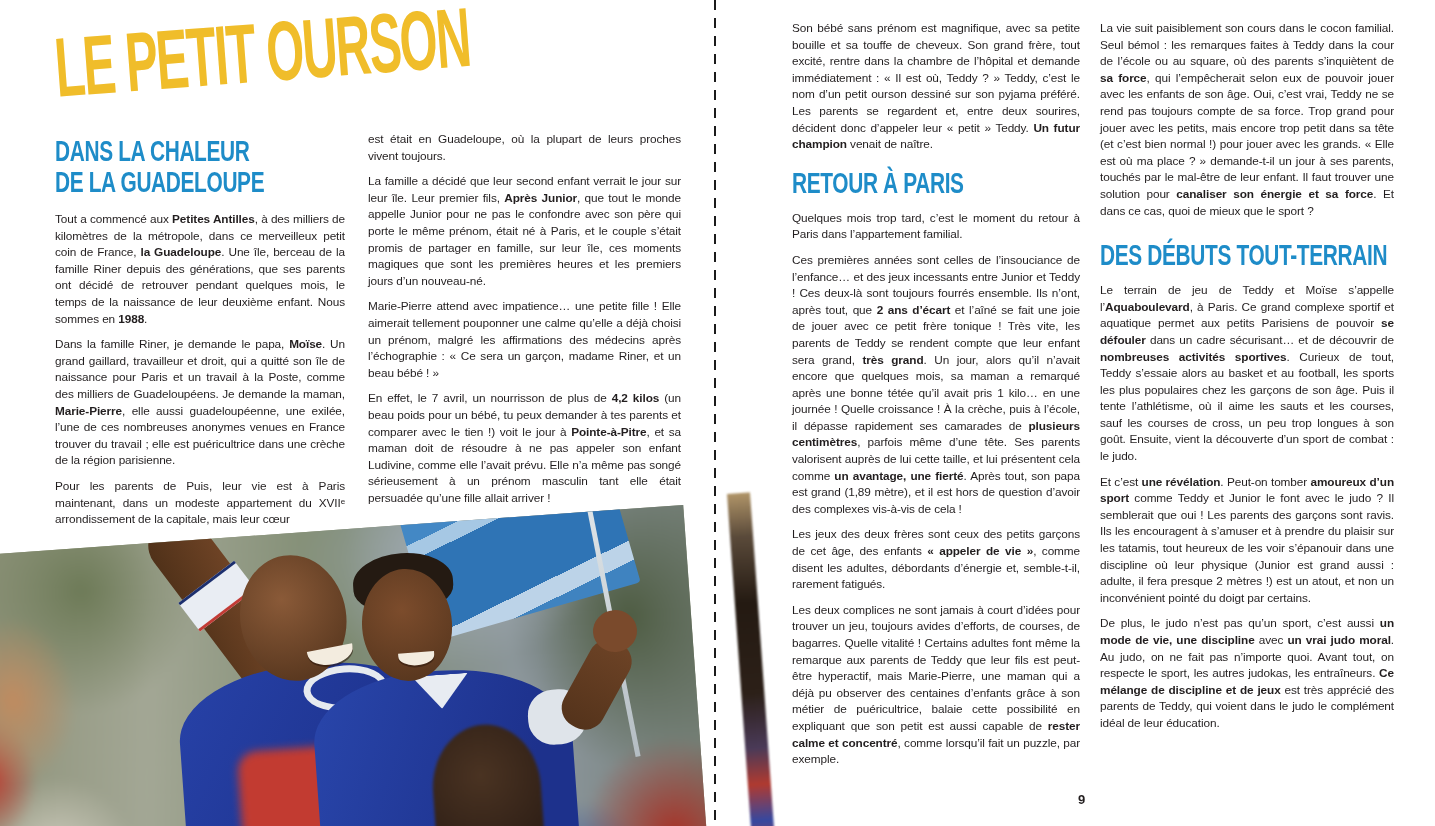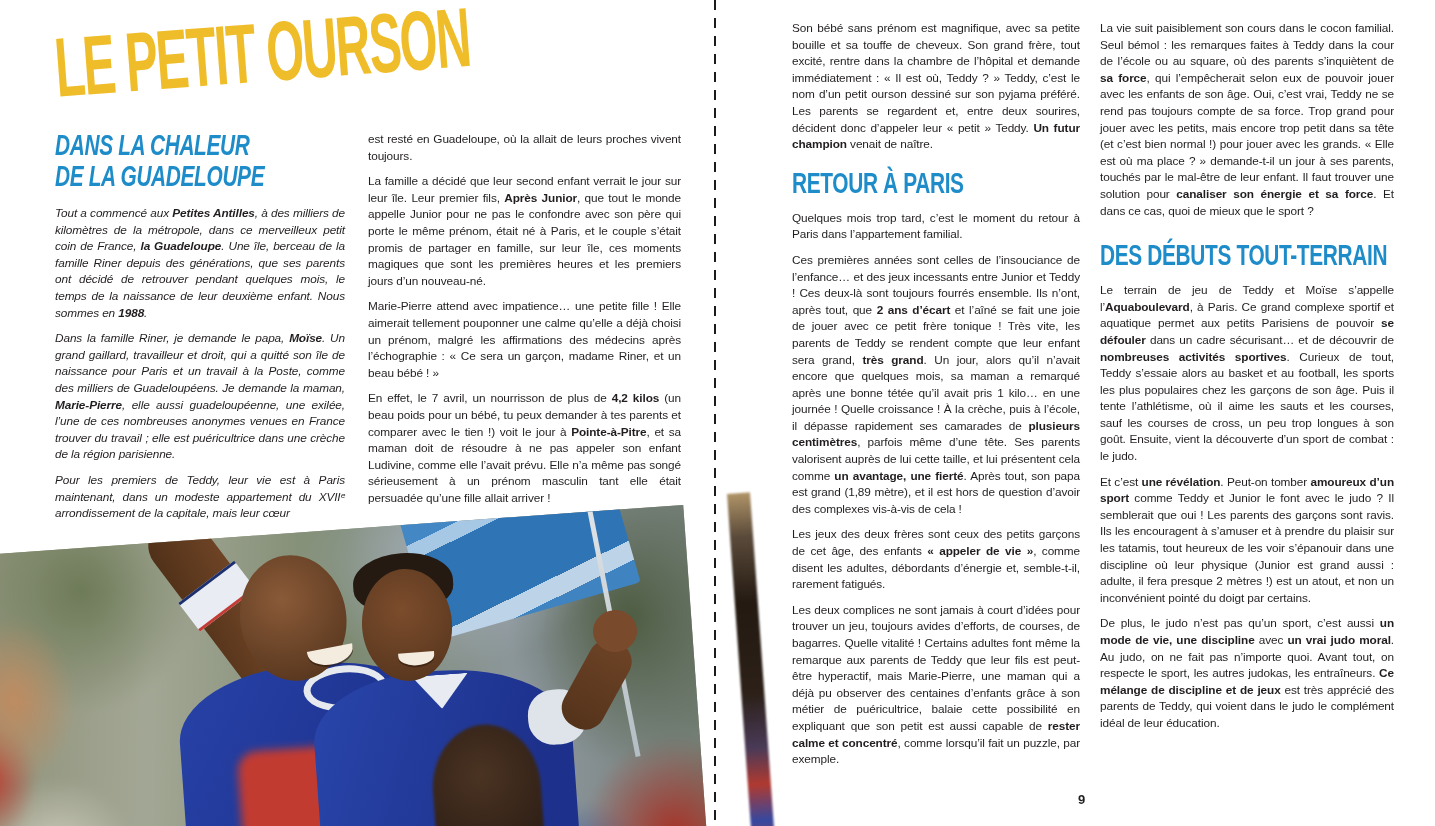--- a/index.html
+++ b/index.html
@@ -4,21 +4,21 @@
 <style>
   html,body{margin:0;padding:0;}
   body{
     width:1435px;height:826px;position:relative;overflow:hidden;background:#ffffff;
     font-family:"Liberation Sans", sans-serif;color:#221e1f;
   }
   
   .col{position:absolute;text-align:justify;font-size:11.8px;line-height:16.6px;letter-spacing:-0.1px;}
   .col p{margin:0 0 9px 0;}
   .col b{font-weight:bold;}
-  #col-left-1{left:55px;top:130px;width:290px;font-style:italic;}
+  #col-left-1{left:55px;top:136px;width:290px;}
   #col-left-2{left:368px;top:131px;width:313px;}
   #col-right-1{left:792px;top:20px;width:288px;}
   #col-right-2{left:1100px;top:20px;width:294px;}
   
   .chapter-title{
     position:absolute;left:52px;top:26px;font-size:84px;font-weight:bold;line-height:84px;
     letter-spacing:-3px;white-space:nowrap;color:#F0BD2A;
     transform:rotate(-4.3deg) scale(0.58,1);transform-origin:0 0;
   }
   .section-heading{
@@ -149,25 +149,25 @@
 
   <div class="chapter-title">LE PETIT OURSON</div>
 
   <div id="col-left-1" class="col">
     <div class="heading-block">
       <div class="section-heading">DANS LA CHALEUR</div>
       <div class="section-heading">DE LA GUADELOUPE</div>
     </div>
     <p>Tout a commencé aux <b>Petites Antilles</b>, à des milliers de kilomètres de la métropole, dans ce merveilleux petit coin de France, <b>la Guadeloupe</b>. Une île, berceau de la famille Riner depuis des générations, que ses parents ont décidé de retrouver pendant quelques mois, le temps de la naissance de leur deuxième enfant. Nous sommes en <b>1988</b>.</p>
     <p>Dans la famille Riner, je demande le papa, <b>Moïse</b>. Un grand gaillard, travailleur et droit, qui a quitté son île de naissance pour Paris et un travail à la Poste, comme des milliers de Guadeloupéens. Je demande la maman, <b>Marie-Pierre</b>, elle aussi guadeloupéenne, une exilée, l’une de ces nombreuses anonymes venues en France trouver du travail ; elle est puéricultrice dans une crèche de la région parisienne.</p>
-    <p>Pour les premiers de Teddy, leur vie est à Paris maintenant, dans un modeste appartement du XVIIᵉ arrondissement de la capitale, mais leur cœur</p>
+    <p>Pour les parents de Puis, leur vie est à Paris maintenant, dans un modeste appartement du XVIIᵉ arrondissement de la capitale, mais leur cœur</p>
   </div>
 
   <div id="col-left-2" class="col">
-    <p>est resté en Guadeloupe, où la allait de leurs proches vivent toujours.</p>
+    <p>est était en Guadeloupe, où la plupart de leurs proches vivent toujours.</p>
     <p>La famille a décidé que leur second enfant verrait le jour sur leur île. Leur premier fils, <b>Après Junior</b>, que tout le monde appelle Junior pour ne pas le confondre avec son père qui porte le même prénom, était né à Paris, et le couple s’était promis de partager en famille, sur leur île, ces moments magiques que sont les premières heures et les premiers jours d’un nouveau-né.</p>
     <p>Marie-Pierre attend avec impatience… une petite fille ! Elle aimerait tellement pouponner une calme qu’elle a déjà choisi un prénom, malgré les affirmations des médecins après l’échographie : « Ce sera un garçon, madame Riner, et un beau bébé ! »</p>
     <p>En effet, le 7 avril, un nourrisson de plus de <b>4,2 kilos</b> (un beau poids pour un bébé, tu peux demander à tes parents et comparer avec le tien !) voit le jour à <b>Pointe-à-Pitre</b>, et sa maman doit de résoudre à ne pas appeler son enfant Ludivine, comme elle l’avait prévu. Elle n’a même pas songé sérieusement à un prénom masculin tant elle était persuadée qu’une fille allait arriver !</p>
   </div>
 
   <div class="photo-main">
     <div class="crowd"></div>
     <div class="flag"></div>
     <div class="flag-pole"></div>
     <div class="teddy-arm">

